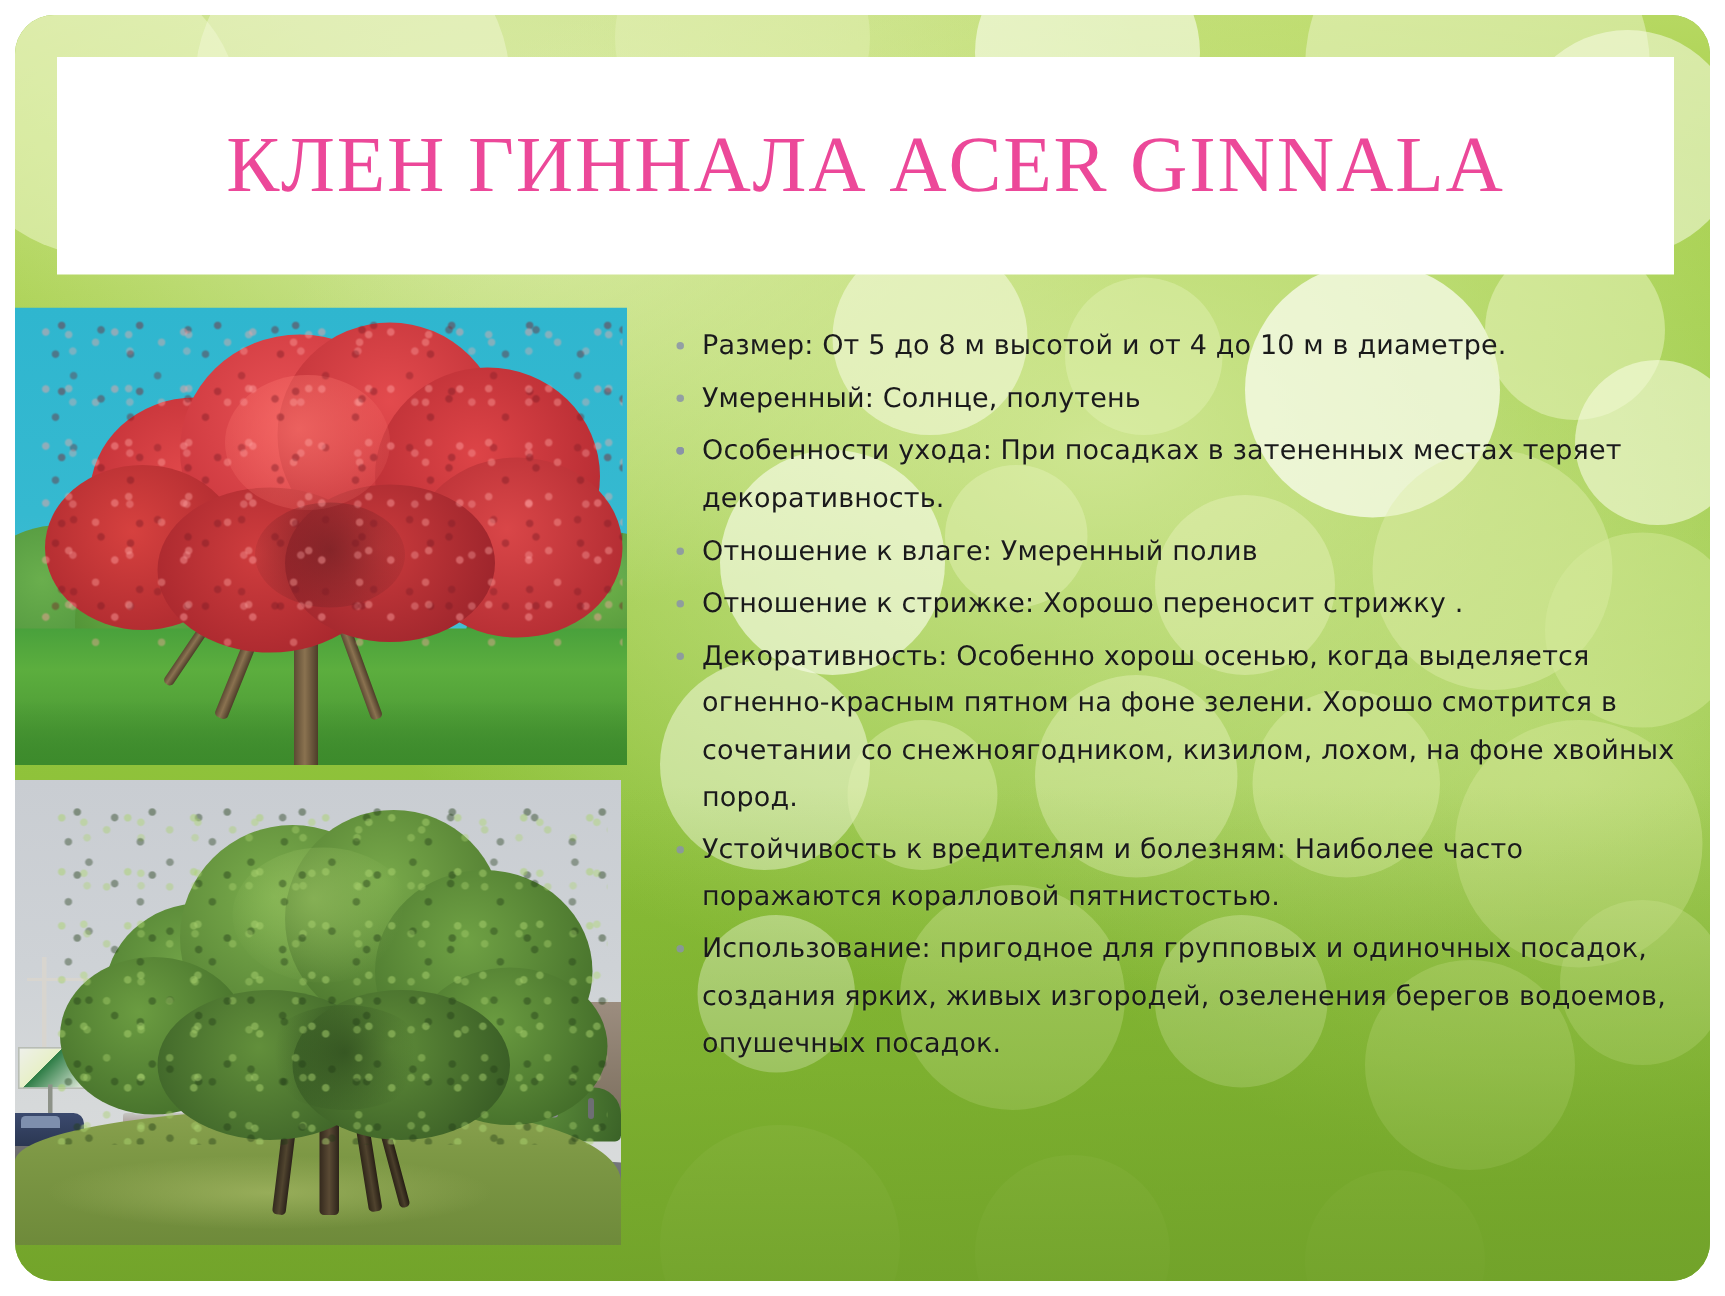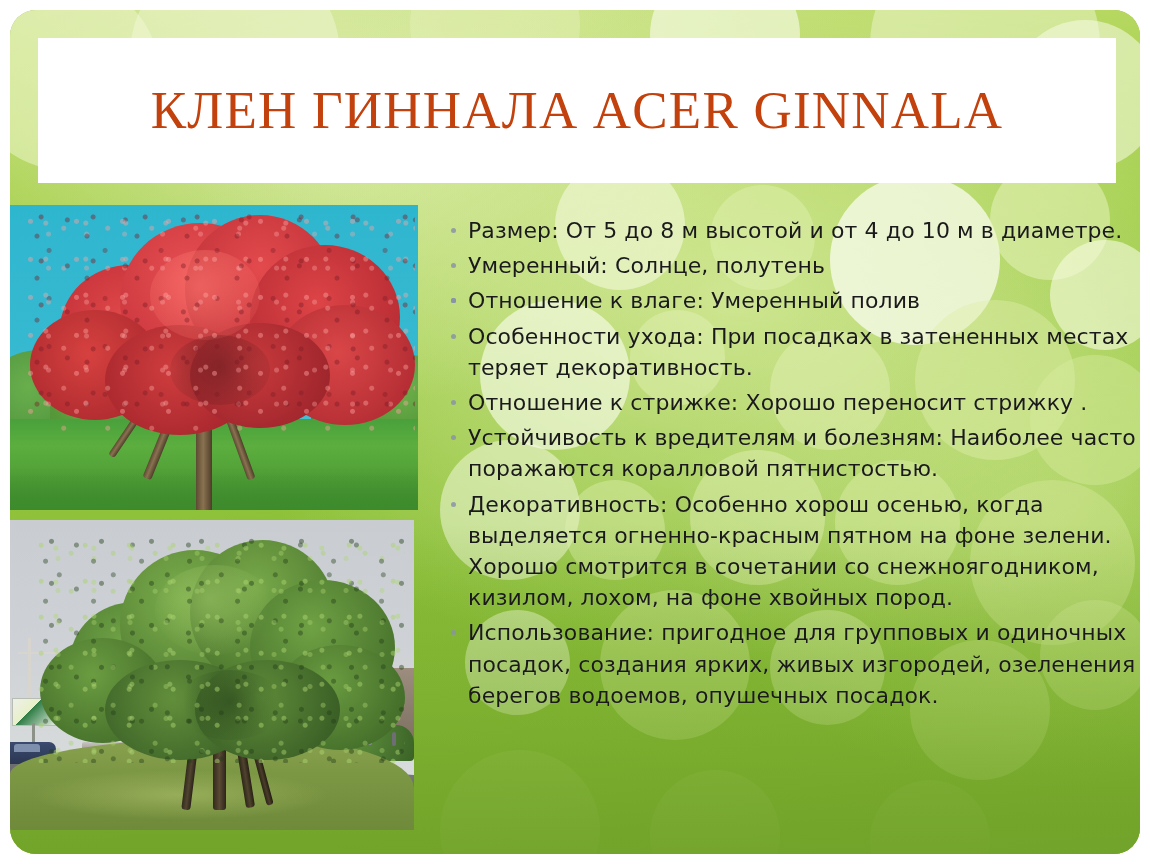--- a/index.html
+++ b/index.html
@@ -64,21 +64,21 @@
     background: #ffffff;
     display: flex;
     align-items: center;
     justify-content: center;
     box-shadow: 0 0 0 0 rgba(0,0,0,0);
   }
   #title-text {
     font-family: "Liberation Serif", "DejaVu Serif", serif;
     font-size: 53px;
     letter-spacing: 1.2px;
-    color: #c2410c;
+    color: #ec4899;
     text-transform: uppercase;
     white-space: nowrap;
     font-weight: normal;
     line-height: 1;
     margin: 0;
   }
 
   
   .photo {
     position: absolute;
@@ -166,21 +166,21 @@
   #body-text {
     position: absolute;
     left: 440px;
     top: 205px;
     width: 690px;
   }
   .para {
     position: relative;
     padding-left: 18px;
     color: #1a1a1a;
-    font-size: 22px;
+    font-size: 18px;
     line-height: 31.2px;
     font-family: "DejaVu Sans", "Liberation Sans", sans-serif;
     letter-spacing: 0.1px;
     margin: 0 0 4px 0;
     text-shadow: 0 0 1px rgba(255,255,255,0.25);
   }
   .bullet-dot {
     position: absolute;
     left: 1px;
     top: 13px;
@@ -360,43 +360,43 @@
     <p class="para">
       <span class="bullet-dot"></span>
     </p>
 
     <p class="para">
       <span class="bullet-dot"></span>
     </p>
 
     <p class="para">
       <span class="bullet-dot"></span>
+      <span>Особенности ухода: При посадках в затененных местах теряет декоративность.</span>
+    </p>
+
+    <p class="para">
+      <span class="bullet-dot"></span>
       <span>Отношение к влаге: Умеренный полив</span>
     </p>
 
     <p class="para">
       <span class="bullet-dot"></span>
-      <span>Особенности ухода: При посадках в затененных местах теряет декоративность.</span>
-    </p>
-
-    <p class="para">
-      <span class="bullet-dot"></span>
       <span>Отношение к стрижке: Хорошо переносит стрижку .</span>
     </p>
 
     <p class="para">
       <span class="bullet-dot"></span>
+      <span>Декоративность: Особенно хорош осенью, когда выделяется огненно-красным пятном на фоне зелени. Хорошо смотрится в сочетании со снежноягодником, кизилом, лохом, на фоне хвойных пород.</span>
+    </p>
+
+    <p class="para">
+      <span class="bullet-dot"></span>
       <span> Устойчивость к вредителям и болезням: Наиболее часто поражаются коралловой пятнистостью.</span>
     </p>
 
     <p class="para">
       <span class="bullet-dot"></span>
-      <span>Декоративность: Особенно хорош осенью, когда выделяется огненно-красным пятном на фоне зелени. Хорошо смотрится в сочетании со снежноягодником, кизилом, лохом, на фоне хвойных пород.</span>
-    </p>
-
-    <p class="para">
-      <span class="bullet-dot"></span>
       <span>Использование: пригодное для групповых и одиночных посадок, создания ярких, живых изгородей, озеленения берегов водоемов, опушечных посадок.</span>
     </p>
 
   </div>
 
 </div>
 
 </body></html>

